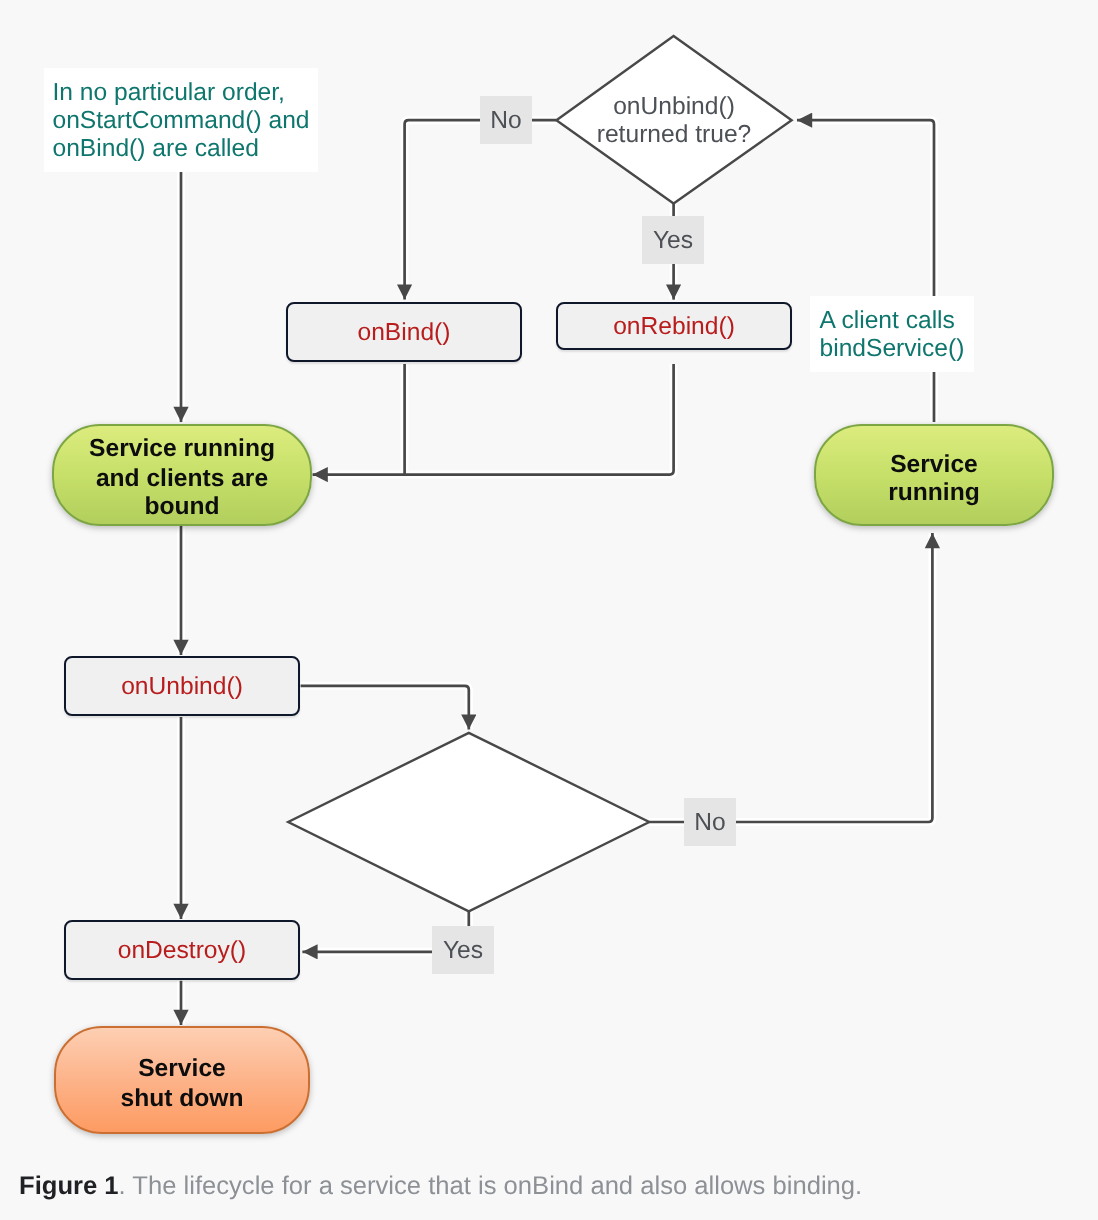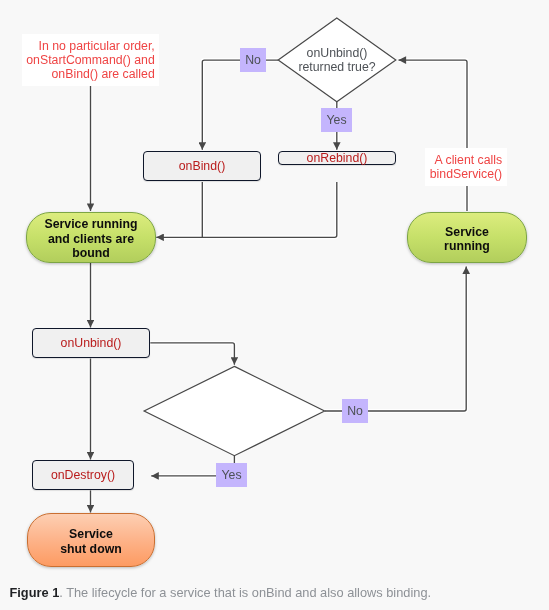--- a/index.html
+++ b/index.html
@@ -37,27 +37,27 @@
   }
   .pill.green{
     background:linear-gradient(180deg,#dcec7e 0%,#c6e069 50%,#b2ce5c 100%);
     border:1px solid #7ca544;
   }
   .pill.orange{
     background:linear-gradient(180deg,#fdcfb3 0%,#fdb288 52%,#fd9b62 100%);
     border:1px solid #ca6f31;
   }
   .note{
-    position:absolute;background:#ffffff;color:#ef4444;
-    font-size:12.3px;line-height:13.9px;text-align:right;white-space:pre;
+    position:absolute;background:#ffffff;color:#0f766e;
+    font-size:12.3px;line-height:13.9px;text-align:left;white-space:pre;
     display:flex;align-items:center;justify-content:center;
     padding-top:1.5px;box-sizing:border-box;
   }
   .ynlabel{
-    position:absolute;background:#c4b5fd;color:#4d5156;
+    position:absolute;background:#e5e5e5;color:#4d5156;
     font-size:12.3px;line-height:13.9px;text-align:center;white-space:pre;
     display:flex;align-items:center;justify-content:center;padding-top:1.5px;
     box-sizing:border-box;
   }
   .dtext{
     position:absolute;color:#4d5156;font-size:12.3px;line-height:13.9px;
     text-align:center;white-space:pre;display:flex;align-items:center;justify-content:center;
     padding-top:1.5px;box-sizing:border-box;
   }
   #caption{
@@ -109,32 +109,32 @@
       <polygon points="336.8,18 395.8,60.1 336.8,101.8 278.2,60.1" fill="#ffffff" stroke="#484848" stroke-width="1.2"></polygon>
       <polygon points="234.4,366.4 324.6,411 234.4,455.7 144.1,411" fill="#ffffff" stroke="#484848" stroke-width="1.2"></polygon>
     </svg>
 
     <div class="dtext" style="left:277px;top:40px;width:120px;height:40px;">onUnbind()
 returned true?</div>
 
     <div class="note" style="left:22px;top:34px;width:137px;height:52px;">In no particular order,
 onStartCommand() and
 onBind() are called</div>
-    <div class="note" style="left:425px;top:148px;width:82px;height:38px;">A client calls
+    <div class="note" style="left:405px;top:148px;width:82px;height:38px;">A client calls
 bindService()</div>
 
     <div class="ynlabel" style="left:240px;top:48px;width:26px;height:24px;">No</div>
     <div class="ynlabel" style="left:321px;top:108px;width:31px;height:24px;">Yes</div>
     <div class="ynlabel" style="left:342px;top:399px;width:26px;height:24px;">No</div>
     <div class="ynlabel" style="left:216px;top:463px;width:31px;height:24px;">Yes</div>
 
     <div class="node proc" style="left:143px;top:151px;width:118px;height:30px;">onBind()</div>
-    <div class="node proc" style="left:278px;top:151px;width:118px;height:14px;text-align:center;">onRebind()</div>
+    <div class="node proc" style="left:278px;top:151px;width:118px;height:24px;text-align:center;">onRebind()</div>
     <div class="node proc" style="left:32px;top:328px;width:118px;height:30px;">onUnbind()</div>
-    <div class="node proc" style="left:32px;top:460px;width:102px;height:30px;">onDestroy()</div>
+    <div class="node proc" style="left:32px;top:460px;width:118px;height:30px;">onDestroy()</div>
 
     <div class="node pill green" style="left:26px;top:212px;width:130px;height:51px;">Service running
 and clients are
 bound</div>
     <div class="node pill green" style="left:407px;top:212px;width:120px;height:51px;">Service
 running</div>
     <div class="node pill orange" style="left:27px;top:513px;width:128px;height:54px;">Service
 shut down</div>
   </div>
 

